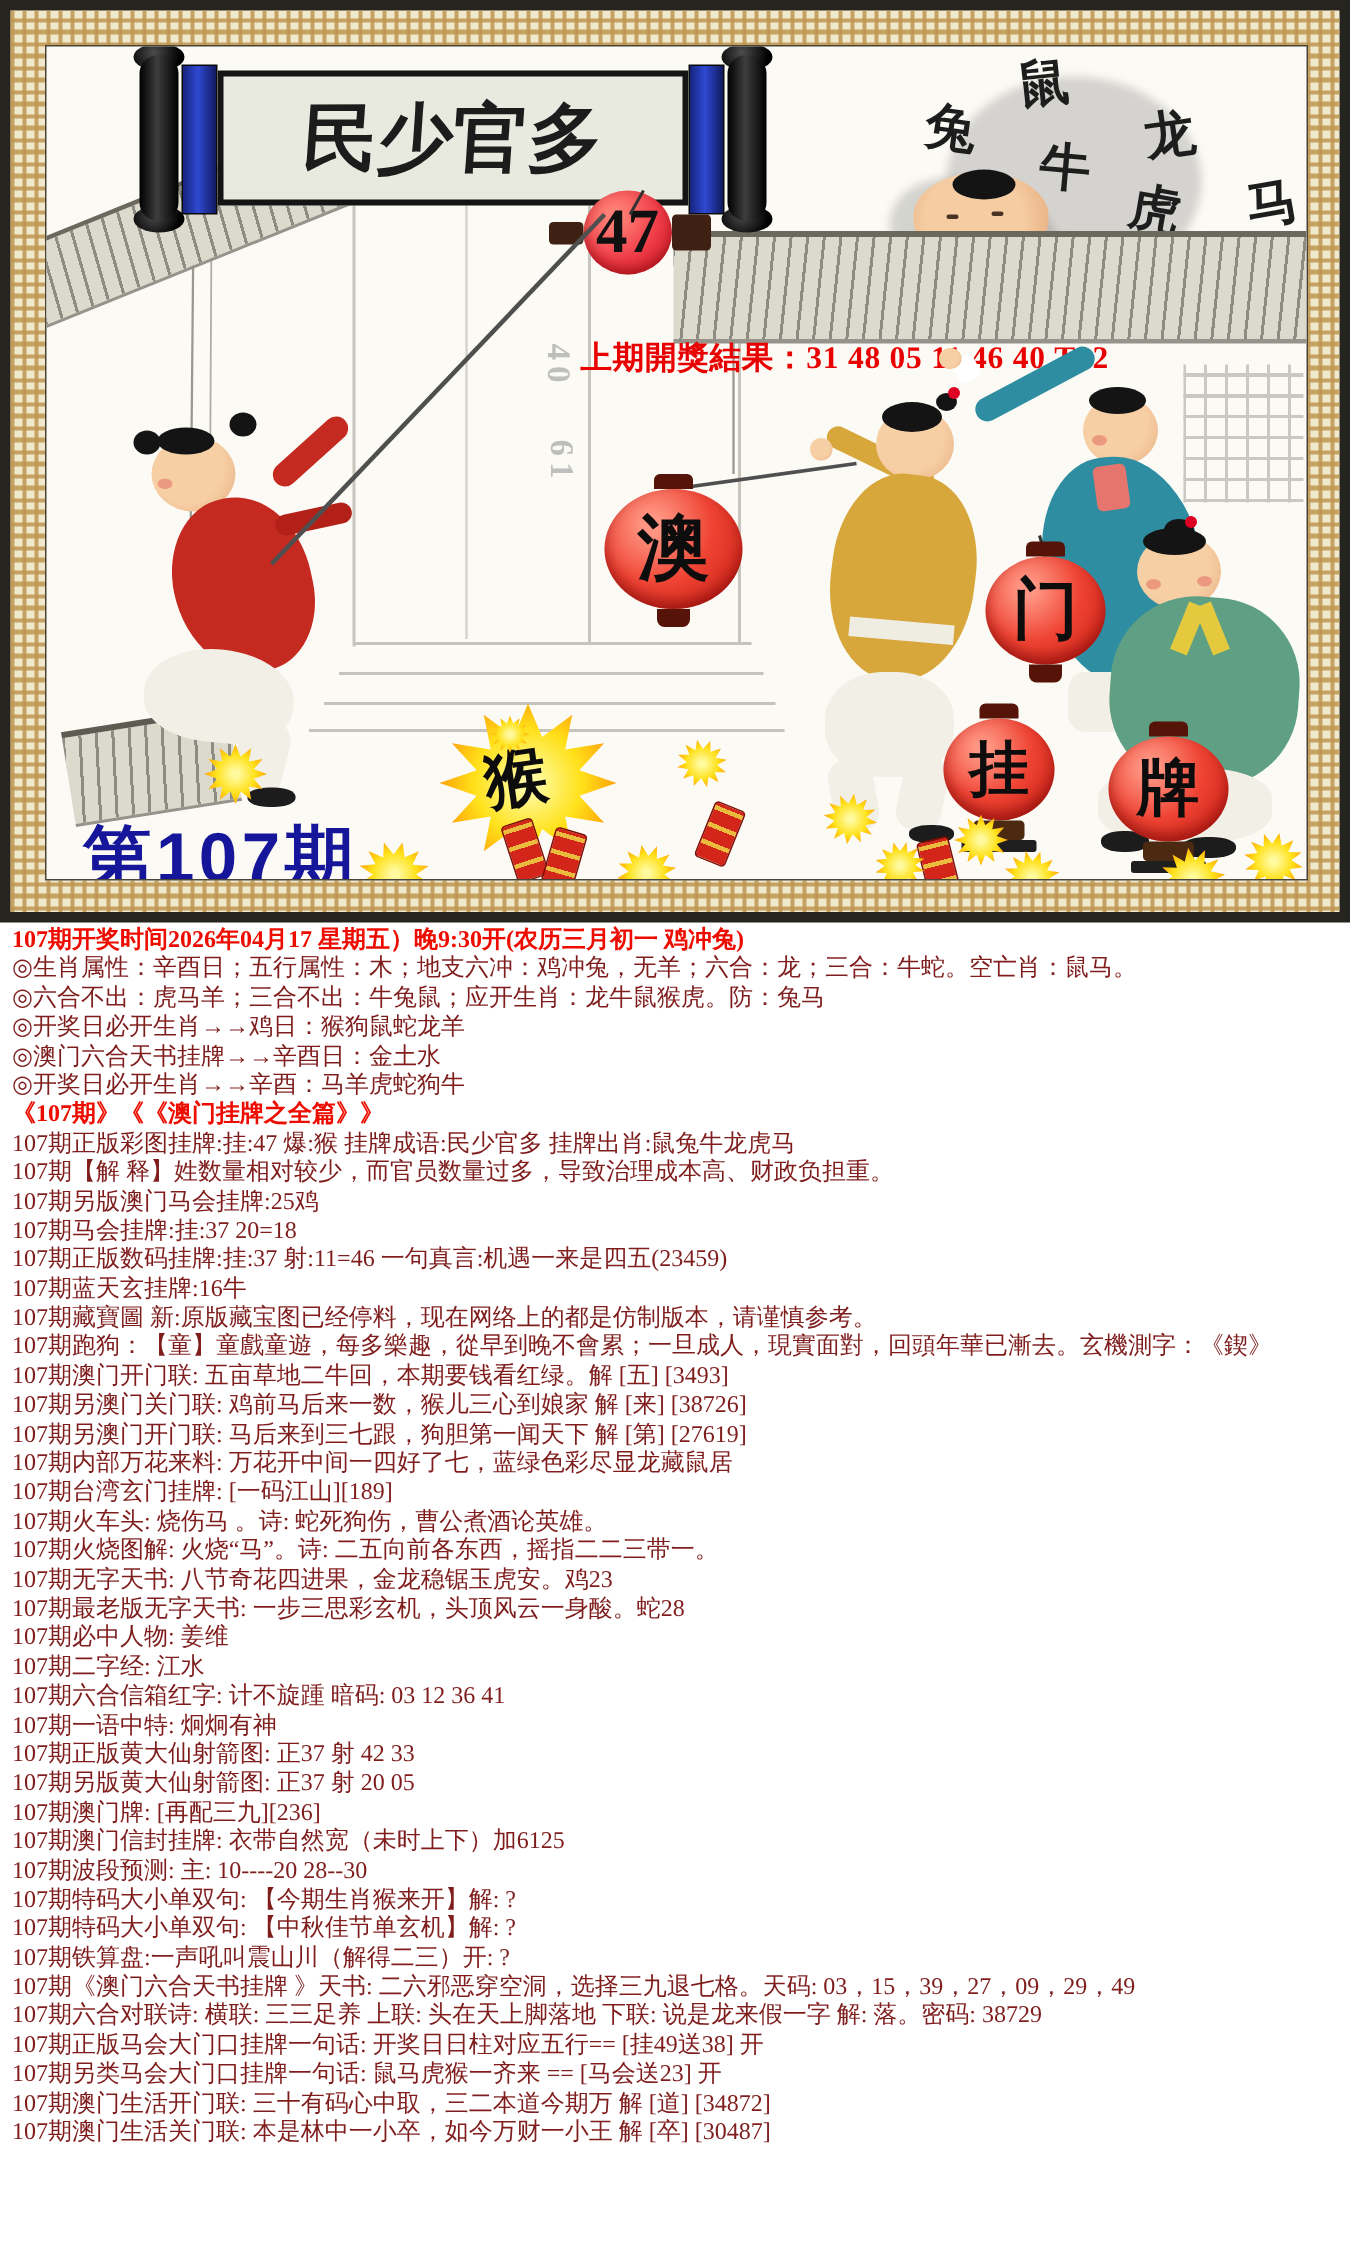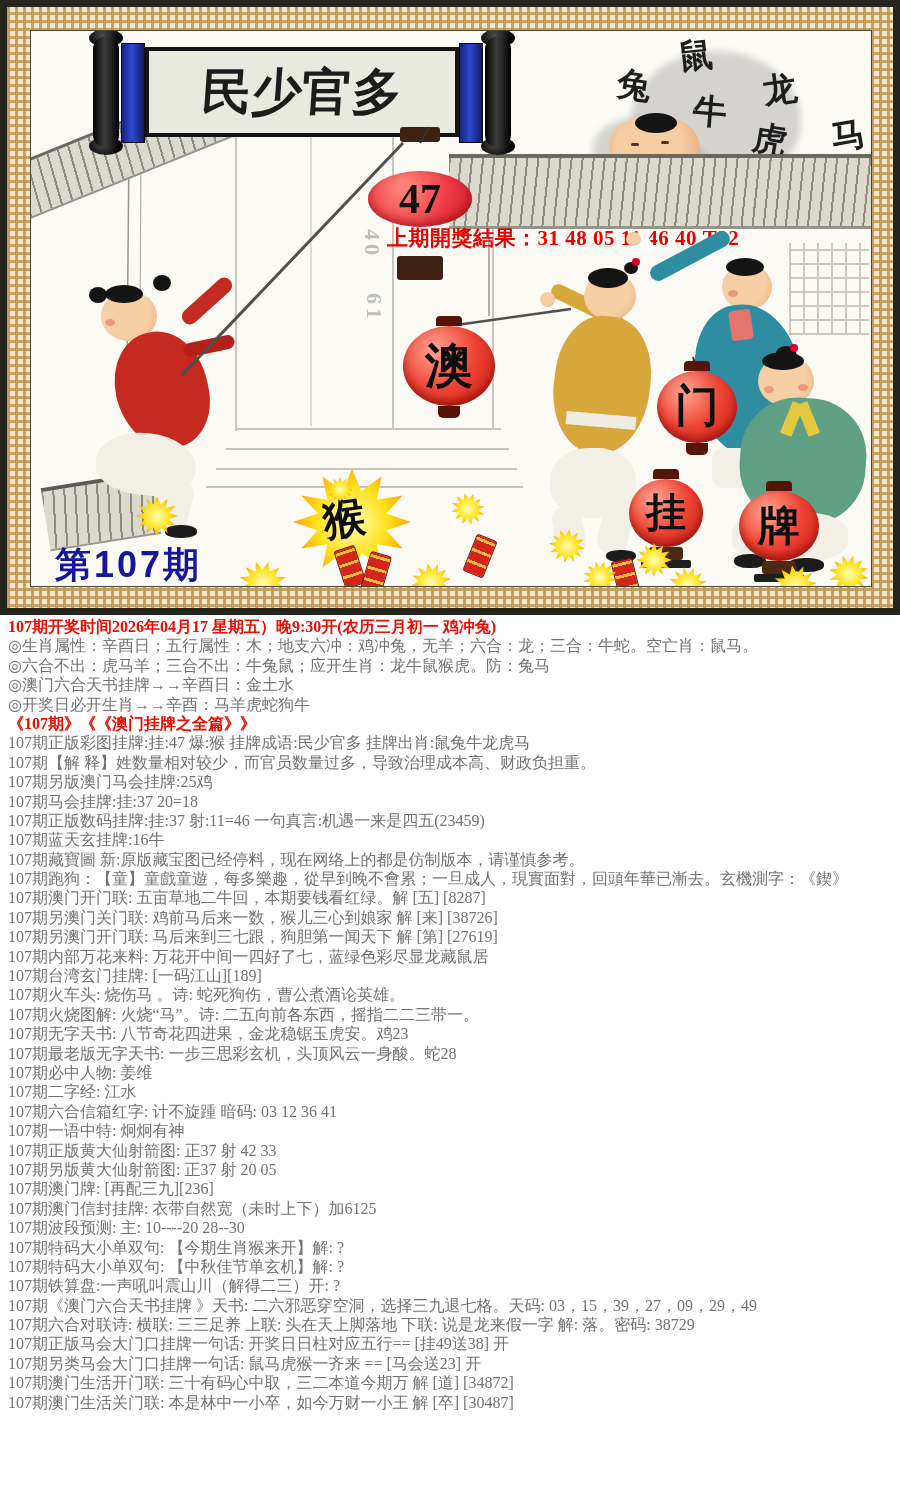--- a/index.html
+++ b/index.html
@@ -47,21 +47,21 @@
   .lan-cap{width:26px;height:10px;background:#551407;border-radius:4px 4px 0 0;}
   .lan-body{background:radial-gradient(circle at 35% 30%,#ff9582 8%,#ef4434 48%,#d0251a 88%);
     border-radius:50%;display:flex;align-items:center;justify-content:center;
     box-shadow:inset 0 -5px 9px rgba(110,0,0,.55);}
   .lan-body span{font-weight:900;color:#0d0d0d;line-height:1;}
   .lan-bot{width:22px;height:12px;background:#551407;border-radius:0 0 5px 5px;}
   .lan-stand{width:34px;height:13px;background:#4c2a12;border-radius:3px;}
   .lan-base{width:50px;height:8px;background:#1f1f1f;border-radius:2px;}
 
   
-  .num-lan{position:absolute;left:335px;top:96px;width:108px;display:flex;flex-direction:column;align-items:center;gap:29px;}
+  .num-lan{position:absolute;left:335px;top:96px;width:108px;display:flex;align-items:center;}
   .num-cap{width:40px;height:15px;background:#3f2113;border-radius:3px;}
   .num-body{width:104px;height:56px;border-radius:50%;
     background:radial-gradient(circle at 35% 30%,#ff8076 8%,#ef3b47 55%,#d5202e 90%);
     display:flex;align-items:center;justify-content:center;box-shadow:inset 0 -4px 8px rgba(120,0,0,.5);}
   .num-body span{font-size:42px;font-weight:900;color:#101010;}
   .num-bot{width:46px;height:24px;background:#3f2113;border-radius:3px;}
 
   
   .ink{position:absolute;background:rgba(130,130,128,.32);border-radius:50%;filter:blur(3px);}
   .zchar{position:absolute;font-size:34px;font-weight:900;color:#1d1d1d;}
@@ -81,29 +81,29 @@
   .hair{background:#141414;border-radius:50%;}
   .blush{width:10px;height:7px;background:rgba(228,110,100,.55);border-radius:50%;}
 
   .burst{position:absolute;
     background:radial-gradient(circle,#fffa9e 8%,#ffe11a 45%,#ff9b05 78%,#e07a00 100%);
     clip-path:polygon(100% 50%,79% 58%,93% 75%,71% 71%,75% 93%,58% 79%,50% 100%,42% 79%,25% 93%,29% 71%,7% 75%,21% 58%,0% 50%,21% 42%,7% 25%,29% 29%,25% 7%,42% 21%,50% 0%,58% 21%,75% 7%,71% 29%,93% 25%,79% 42%);}
   .monkey-char{position:absolute;font-size:42px;font-weight:900;color:#0c0c0c;transform:rotate(-8deg);}
   .cracker{position:absolute;width:20px;height:38px;border-radius:3px;border:1px solid #7e0e06;
     background:repeating-linear-gradient(0deg,#d3251a 0 9px,#eabb3c 9px 12px);}
 
-  .issue-label{position:absolute;left:24px;top:510px;font-size:36px;font-weight:900;
+  .issue-label{position:absolute;left:24px;top:510px;font-size:46px;font-weight:900;
     color:#16169a;letter-spacing:3px;font-family:"Liberation Sans","DejaVu Sans",sans-serif;}
 
   .door-mark{position:absolute;color:rgba(140,140,140,.55);font-size:22px;font-weight:700;
     writing-mode:vertical-rl;letter-spacing:4px;}
 
   
   .info{position:absolute;left:0;top:615px;width:900px;padding-top:2px;}
-  .line{height:19.4px;font-size:16px;line-height:19.4px;color:#737373;white-space:nowrap;
+  .line{height:19.4px;font-size:16px;line-height:19.4px;color:#7f1d1d;white-space:nowrap;
     padding-left:8px;overflow:hidden;}
   .line.red{color:#ed0c00;font-weight:bold;}
 </style>
 </head>
 <body>
 
 <div class="pic">
   <div class="frame-pattern"></div>
   <div class="canvas">
 
@@ -283,32 +283,33 @@
     <div class="burst" style="left:798px;top:524px;width:40px;height:38px;transform:rotate(12deg);"></div>
 
     <div class="issue-label">第107期</div>
   </div>
 </div>
 
 <div class="info">
     <div class="line red">107期开奖时间2026年04月17 星期五）晚9:30开(农历三月初一 鸡冲兔)</div>
     <div class="line">◎生肖属性：辛酉日；五行属性：木；地支六冲：鸡冲兔，无羊；六合：龙；三合：牛蛇。空亡肖：鼠马。</div>
     <div class="line">◎六合不出：虎马羊；三合不出：牛兔鼠；应开生肖：龙牛鼠猴虎。防：兔马</div>
+    <div class="line">◎开奖日必开生肖→→鸡日：猴狗鼠蛇龙羊</div>
     <div class="line">◎澳门六合天书挂牌→→辛酉日：金土水</div>
     <div class="line">◎开奖日必开生肖→→辛酉：马羊虎蛇狗牛</div>
     <div class="line red">《107期》《《澳门挂牌之全篇》》</div>
     <div class="line">107期正版彩图挂牌:挂:47 爆:猴 挂牌成语:民少官多 挂牌出肖:鼠兔牛龙虎马</div>
     <div class="line">107期【解 释】姓数量相对较少，而官员数量过多，导致治理成本高、财政负担重。</div>
     <div class="line">107期另版澳门马会挂牌:25鸡</div>
     <div class="line">107期马会挂牌:挂:37 20=18</div>
     <div class="line">107期正版数码挂牌:挂:37 射:11=46 一句真言:机遇一来是四五(23459)</div>
     <div class="line">107期蓝天玄挂牌:16牛</div>
     <div class="line">107期藏寶圖 新:原版藏宝图已经停料，现在网络上的都是仿制版本，请谨慎参考。</div>
     <div class="line">107期跑狗：【童】童戲童遊，每多樂趣，從早到晚不會累；一旦成人，現實面對，回頭年華已漸去。玄機測字：《鍥》</div>
-    <div class="line">107期澳门开门联: 五亩草地二牛回，本期要钱看红绿。解 [五] [8287]</div>
+    <div class="line">107期澳门开门联: 五亩草地二牛回，本期要钱看红绿。解 [五] [3493]</div>
     <div class="line">107期另澳门关门联: 鸡前马后来一数，猴儿三心到娘家 解 [来] [38726]</div>
     <div class="line">107期另澳门开门联: 马后来到三七跟，狗胆第一闻天下 解 [第] [27619]</div>
     <div class="line">107期内部万花来料: 万花开中间一四好了七，蓝绿色彩尽显龙藏鼠居</div>
     <div class="line">107期台湾玄门挂牌: [一码江山][189]</div>
     <div class="line">107期火车头: 烧伤马 。诗: 蛇死狗伤，曹公煮酒论英雄。</div>
     <div class="line">107期火烧图解: 火烧“马”。诗: 二五向前各东西，摇指二二三带一。</div>
     <div class="line">107期无字天书: 八节奇花四进果，金龙稳锯玉虎安。鸡23</div>
     <div class="line">107期最老版无字天书: 一步三思彩玄机，头顶风云一身酸。蛇28</div>
     <div class="line">107期必中人物: 姜维</div>
     <div class="line">107期二字经: 江水</div>

